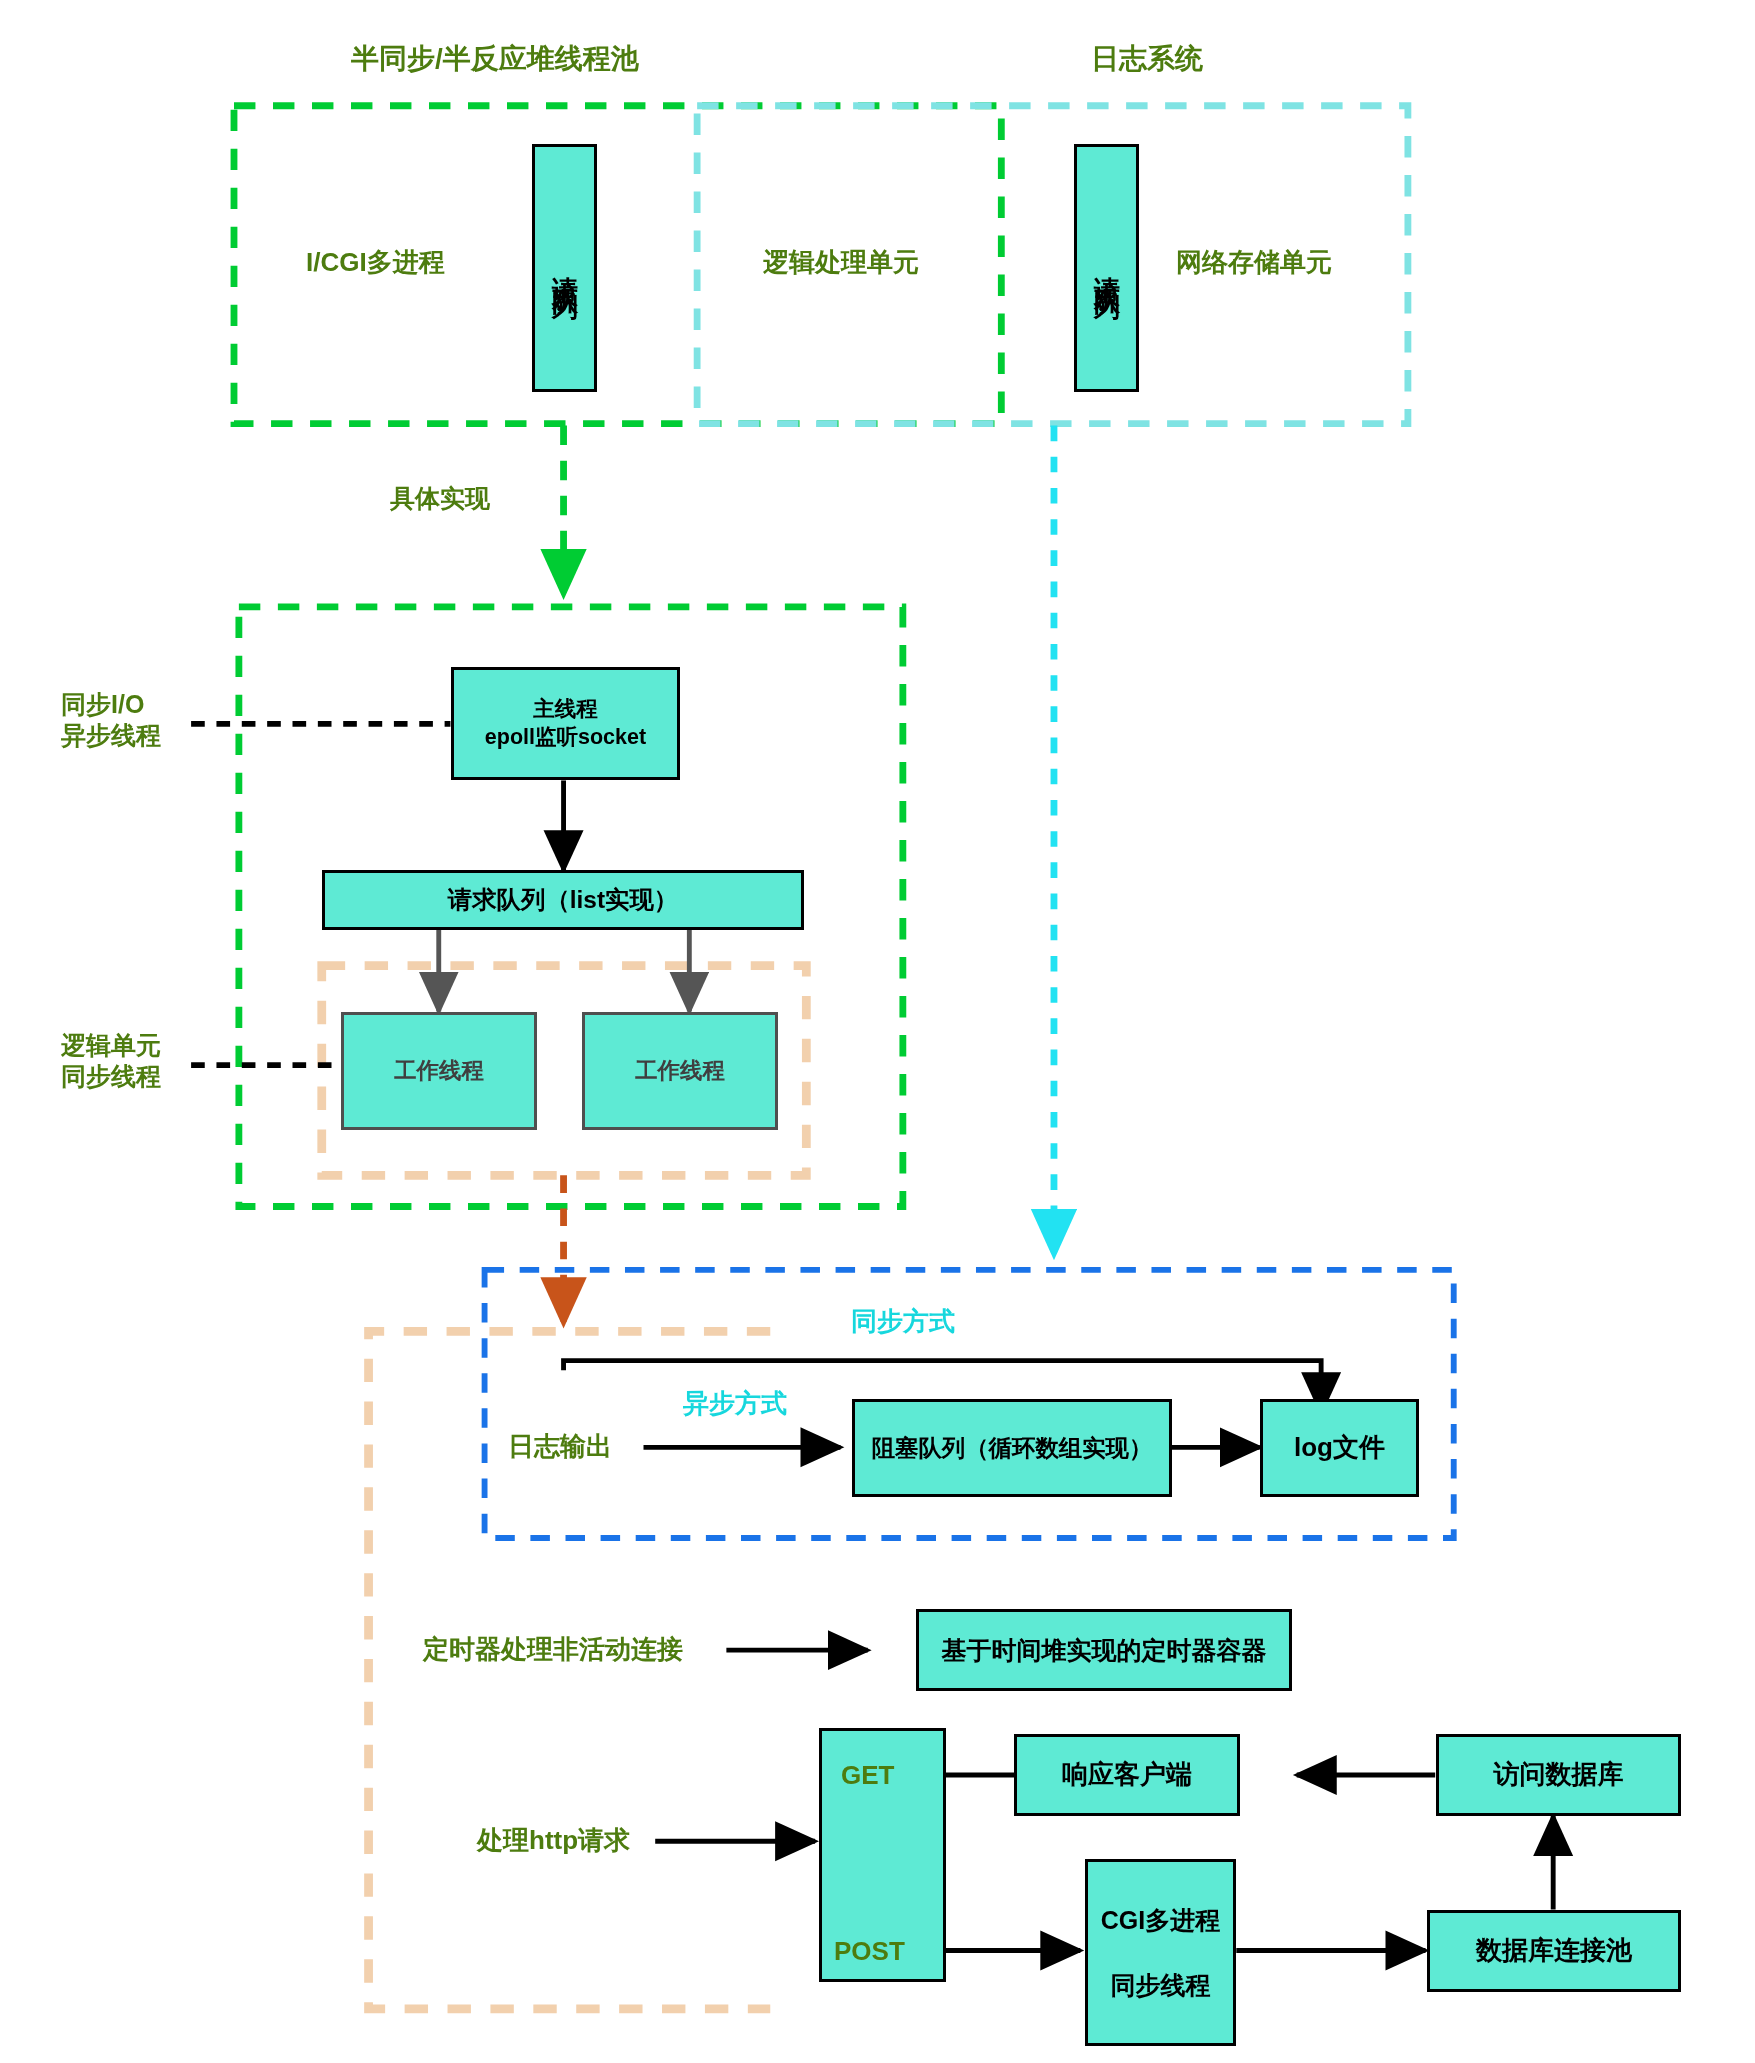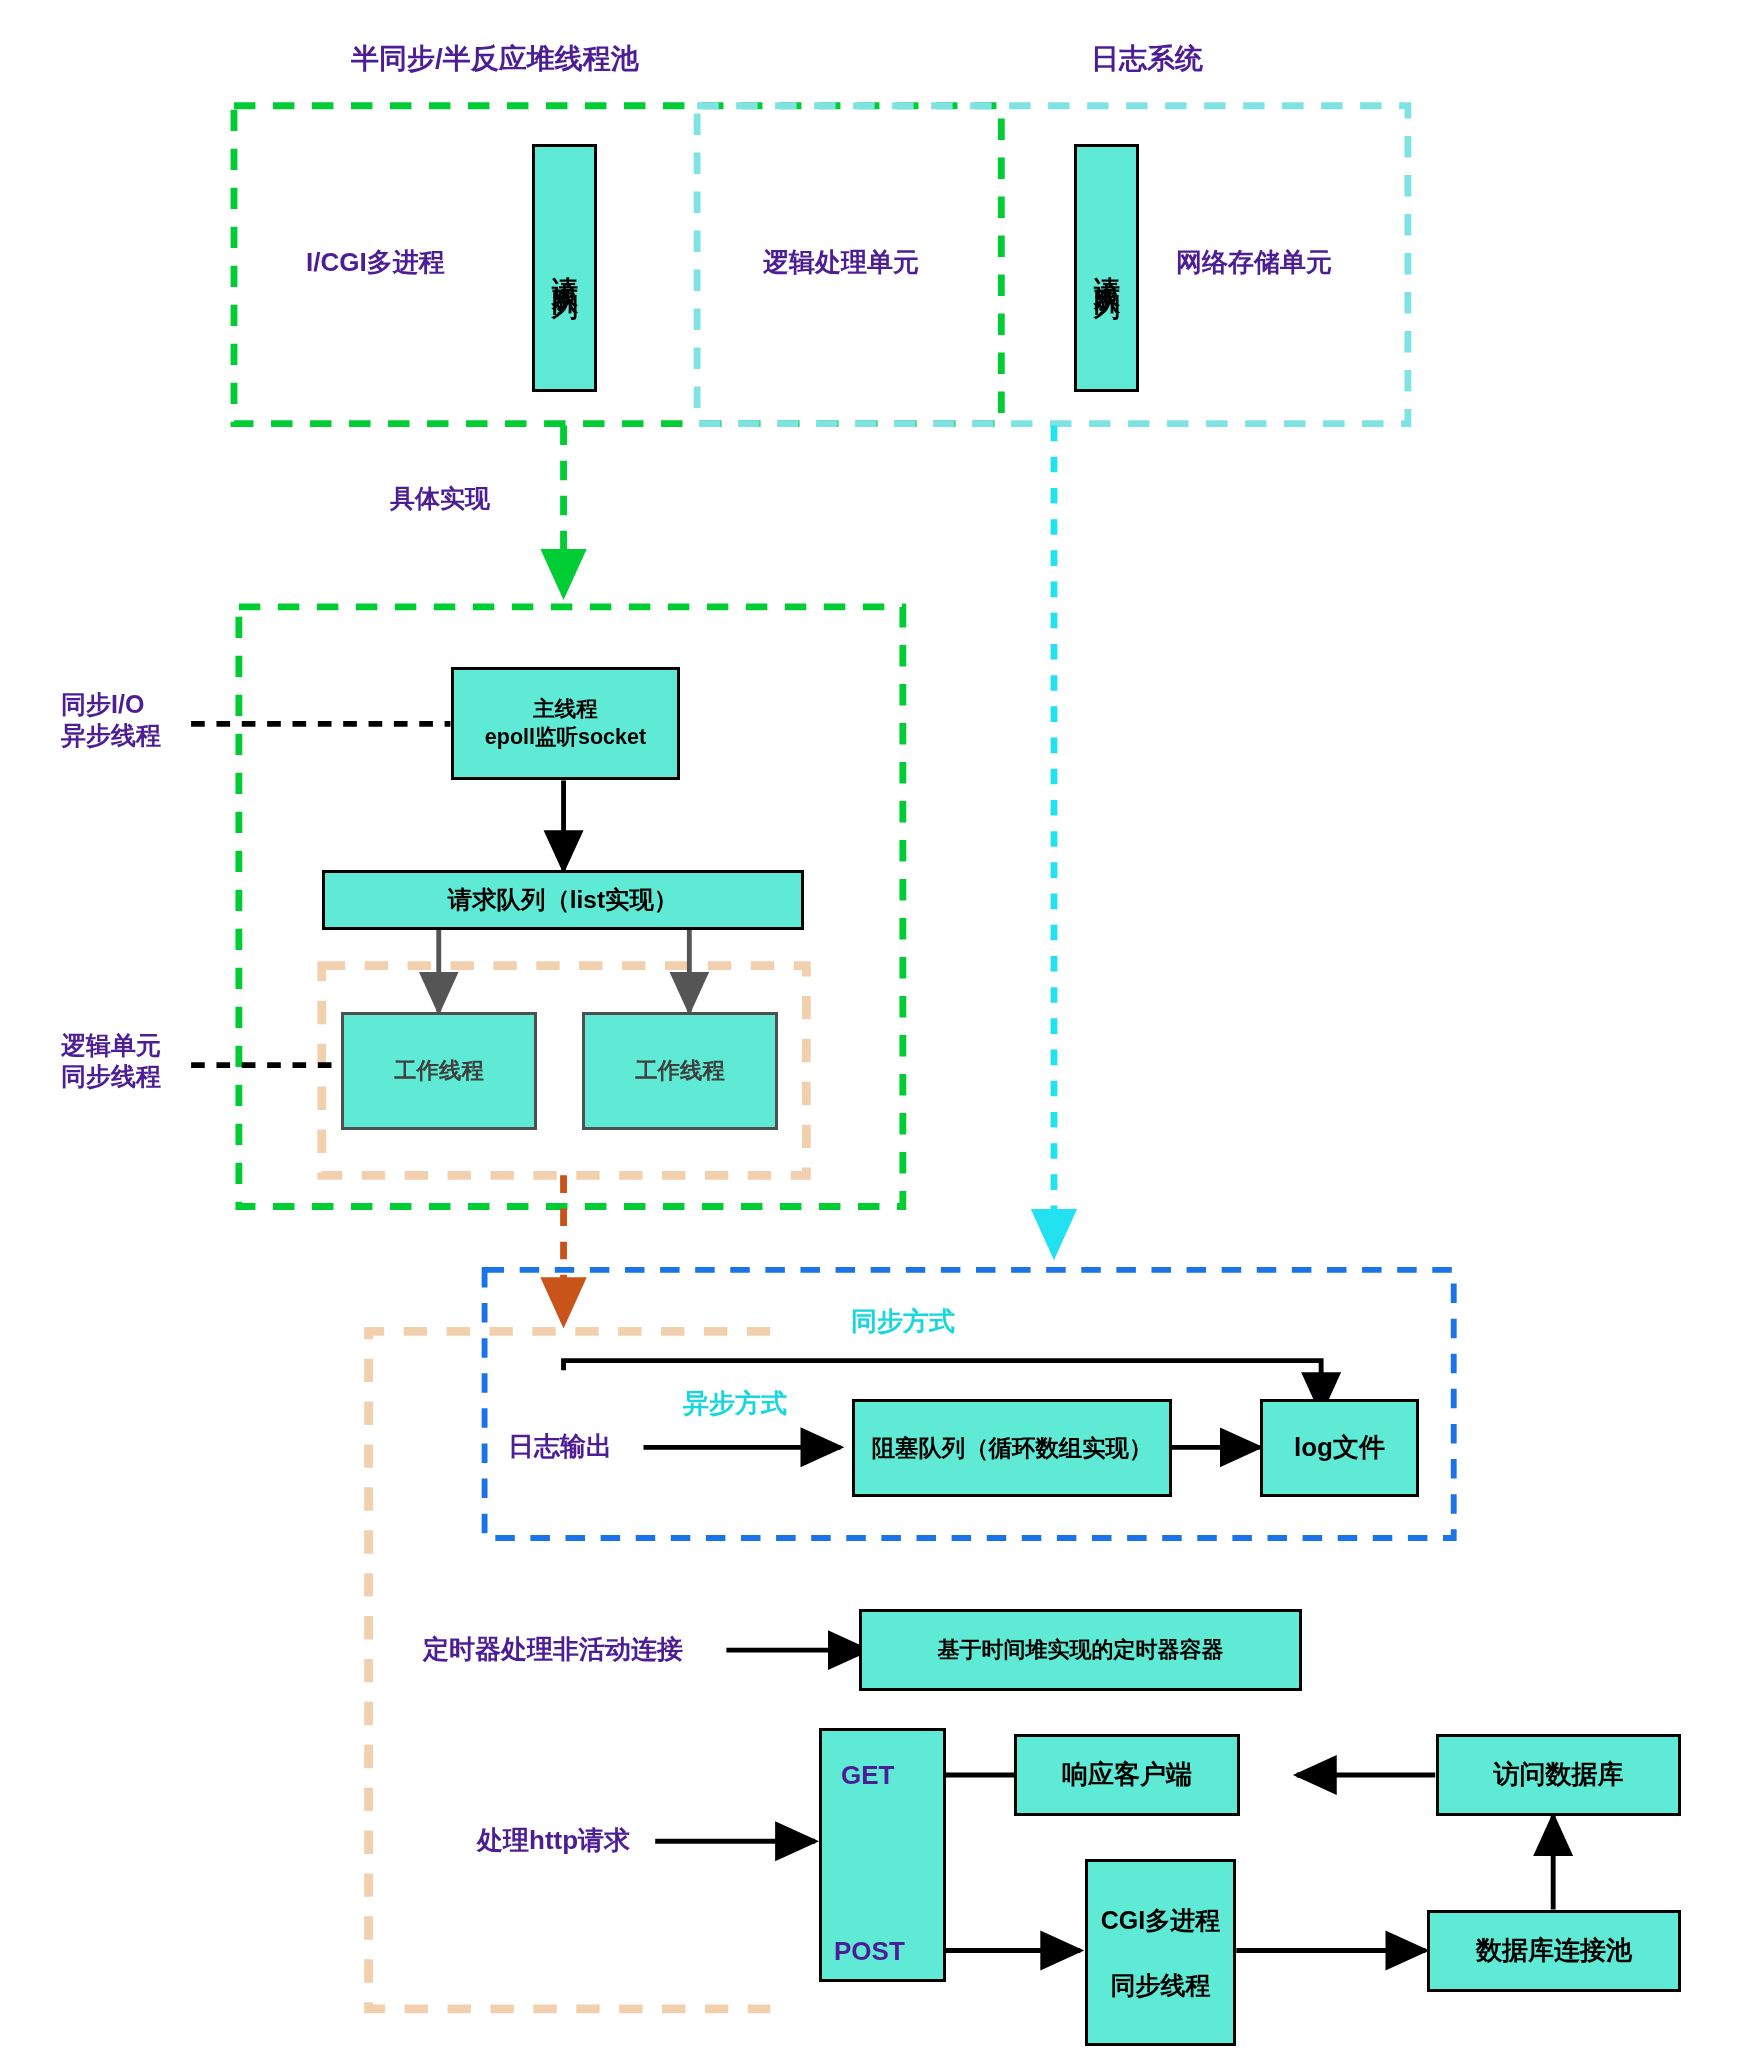--- a/index.html
+++ b/index.html
@@ -1,19 +1,19 @@
 <!DOCTYPE html>
 <html><head>
 <meta charset="utf-8">
 <style>
   html,body{margin:0;padding:0;background:#ffffff;}
   body{font-family:"Liberation Sans","DejaVu Sans",sans-serif;}
   #stage{position:relative;width:1755px;height:2064px;background:#fff;overflow:hidden;}
 
-  .lbl{position:absolute;font-weight:bold;color:#4c1d95;white-space:pre;line-height:1.25;}
+  .lbl{position:absolute;font-weight:bold;color:#4d7c0f;white-space:pre;line-height:1.25;}
   .sbox{position:absolute;box-sizing:border-box;border:3.9px solid #000;background:#5eead4;
         display:flex;align-items:center;justify-content:center;text-align:center;
         font-weight:bold;color:#000;line-height:1.3;white-space:pre-line;}
   .sbox.gray{border-color:#4f4f4f;color:#3f3f3f;}
   .vtext{writing-mode:vertical-rl;text-orientation:upright;letter-spacing:5.9px;}
   svg.layer{position:absolute;left:0;top:0;width:1755px;height:2064px;pointer-events:none;}
 </style>
 </head>
 <body>
 
@@ -112,21 +112,21 @@
   <div class="lbl" style="left:683px;top:1387px;font-size:26px;color:#16d7dd;">异步方式</div>
 
   <div class="lbl" style="left:508px;top:1430px;font-size:26px;">日志输出</div>
 
   <div class="sbox" style="left:1260px;top:1399px;width:159px;height:98px;font-size:26px;">log文件</div>
 
   <div class="sbox" style="left:852px;top:1399px;width:320px;height:98px;font-size:23.4px;">阻塞队列（循环数组实现）</div>
 
   <div class="lbl" style="left:423px;top:1633px;font-size:26px;">定时器处理非活动连接</div>
 
-  <div class="sbox" style="left:859px;top:1609px;width:443px;height:82px;font-size:22px;">基于时间堆实现的定时器容器</div>
+  <div class="sbox" style="left:916px;top:1609px;width:376px;height:82px;font-size:25px;">基于时间堆实现的定时器容器</div>
 
   <div class="lbl" style="left:477px;top:1824px;font-size:26px;">处理http请求</div>
 
   <div class="sbox" style="left:819px;top:1728px;width:127px;height:254px;"></div>
   <div class="lbl" style="left:841px;top:1759px;font-size:26px;">GET</div>
   <div class="lbl" style="left:834px;top:1935px;font-size:26px;">POST</div>
 
   <div class="sbox" style="left:1014px;top:1734px;width:226px;height:82px;font-size:26px;">响应客户端</div>
 
   <div class="sbox" style="left:1085px;top:1859px;width:151px;height:187px;font-size:25px;">CGI多进程

